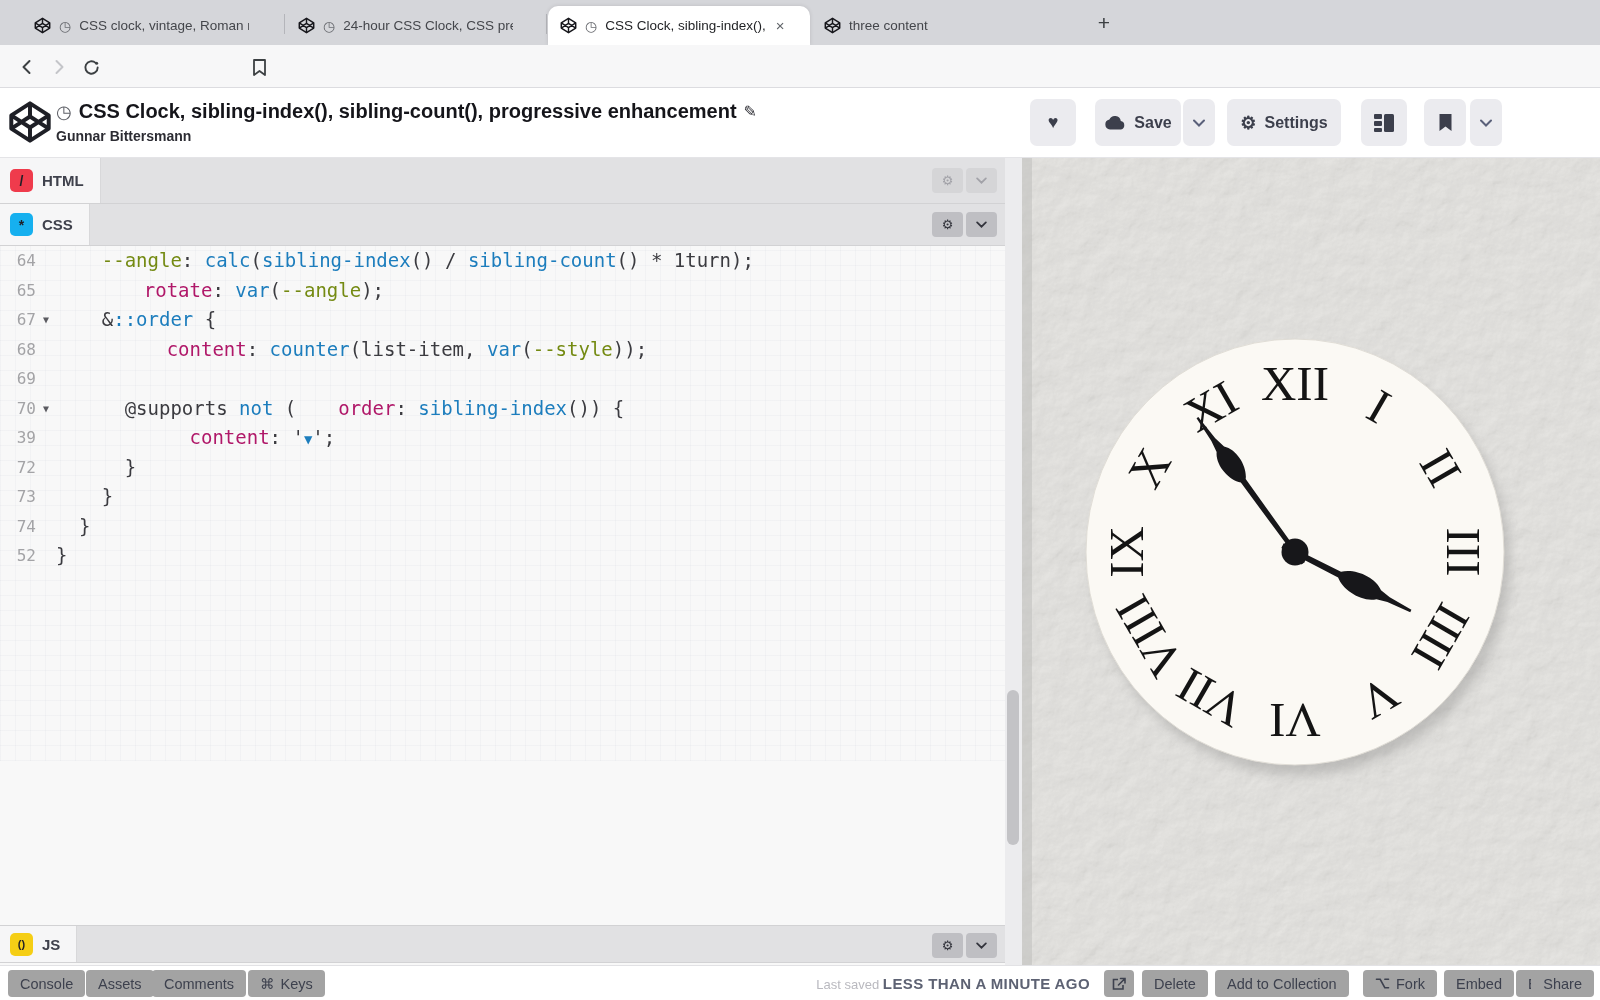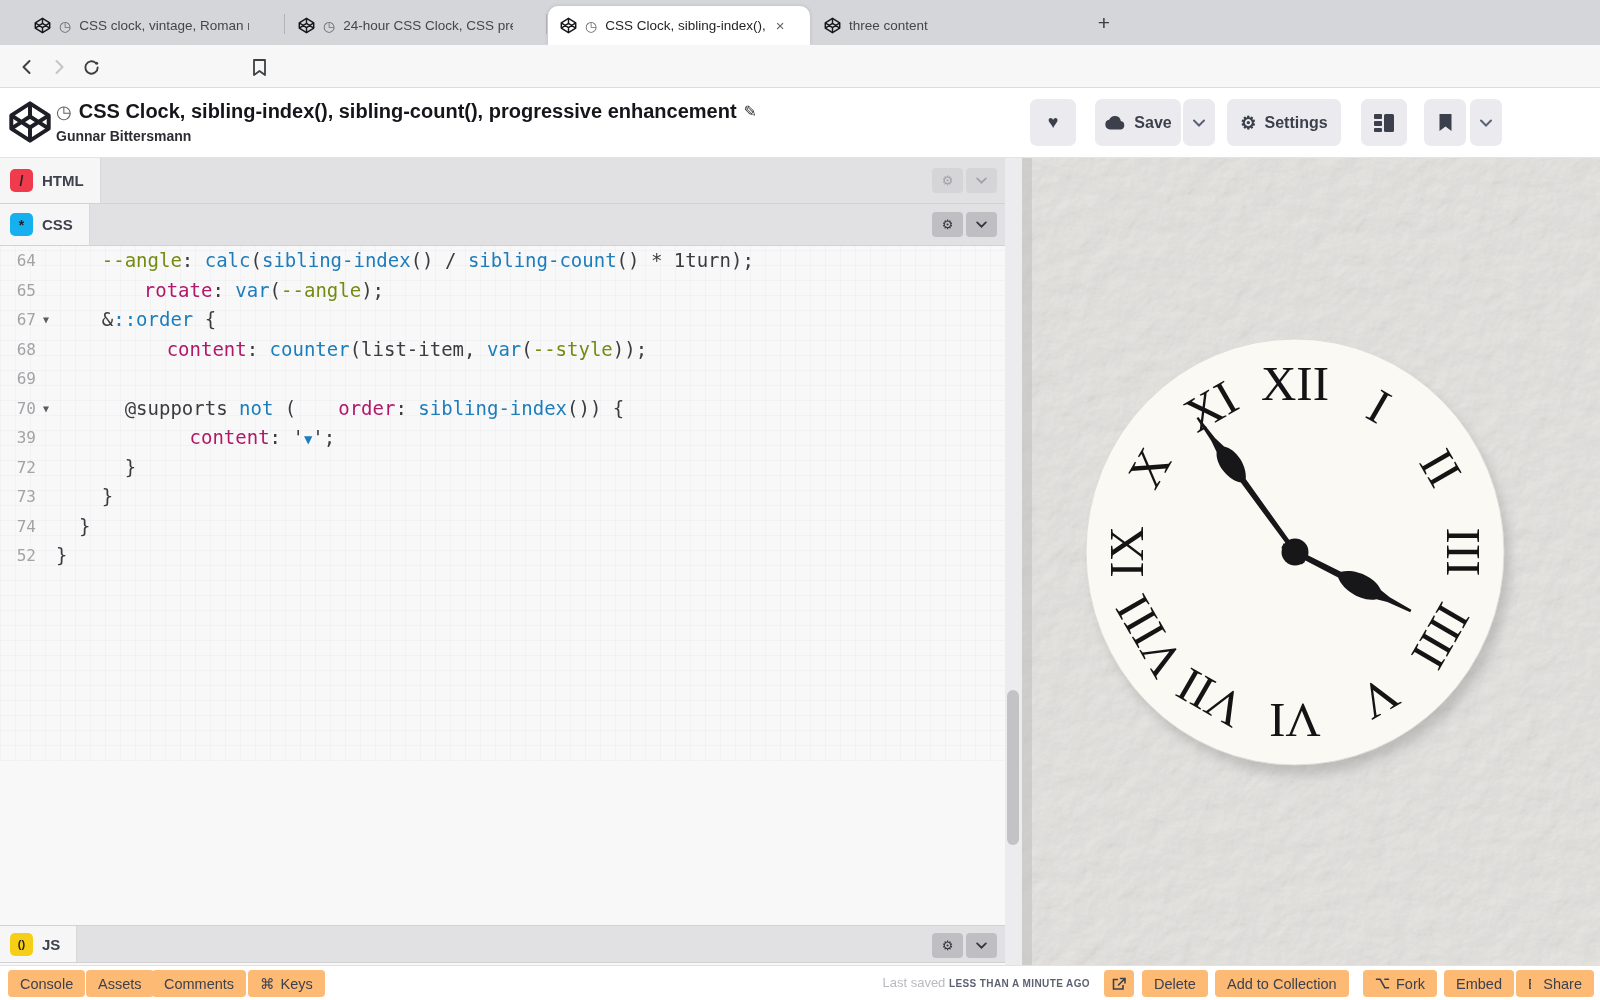--- a/index.html
+++ b/index.html
@@ -59,23 +59,23 @@
   .ct-var { color:#748a12; }
   .ct-sym { color:#1c7dbd; font-size:14px; }
   #scrollthumb { position:absolute; left:1007px; top:690px; width:12px; height:155px; background:#c3c3c6; border-radius:6px; }
   #resizer { position:absolute; left:1005px; top:158px; width:17px; height:807px; background:#ececee; }
 
   
   #preview { position:absolute; left:1022px; top:158px; width:578px; height:807px; }
 
   
   #footer { position:absolute; left:0; top:965px; width:1600px; height:35px; background:#ffffff; border-top:1px solid #e2e2e5; }
-  .fbtn { position:absolute; top:4px; height:27px; background:#fdba74; border-radius:4px; display:flex; align-items:center; justify-content:center; gap:6px; font-size:14.5px; color:#3d414e; padding:0 12px; }
+  .fbtn { position:absolute; top:4px; height:27px; background:#a3a3a3; border-radius:4px; display:flex; align-items:center; justify-content:center; gap:6px; font-size:14.5px; color:#3d414e; padding:0 12px; }
   #saved { position:absolute; top:9px; right:510px; font-size:13px; color:#b9b9bf; white-space:nowrap; }
-  #saved b { color:#5d6273; font-size:10px; letter-spacing:.4px; font-weight:bold; }
+  #saved b { color:#5d6273; font-size:15px; letter-spacing:.4px; font-weight:bold; }
 
   svg { display:block; }
 </style>
 </head>
 <body>
 
 <div id="tabstrip">
   <div class="tab" style="left:22px;width:262px">
     <span>
         <svg width="17" height="17" viewBox="0 0 40 40">

